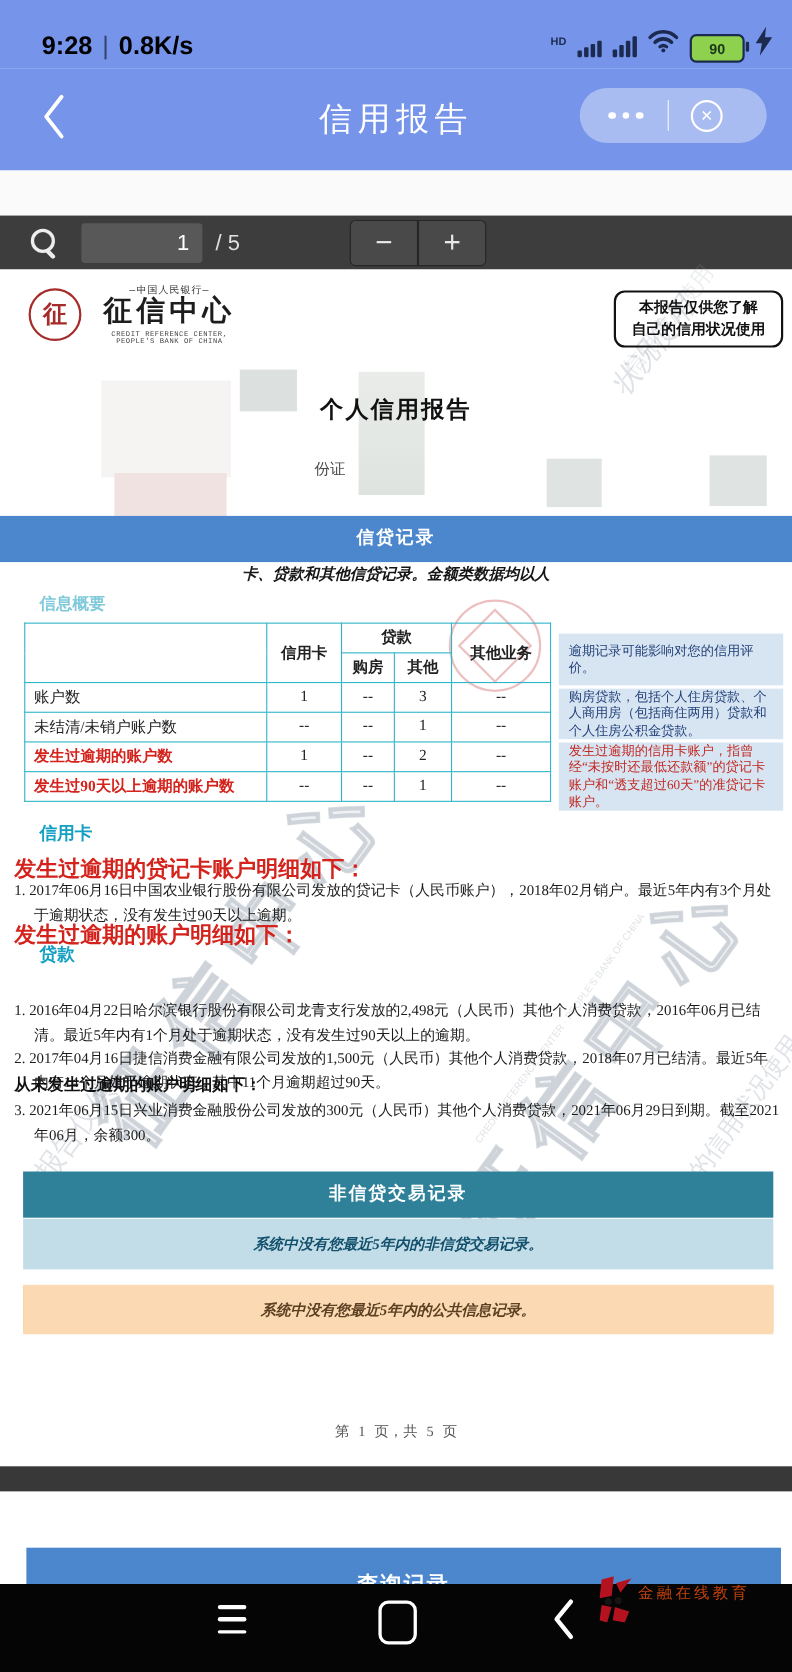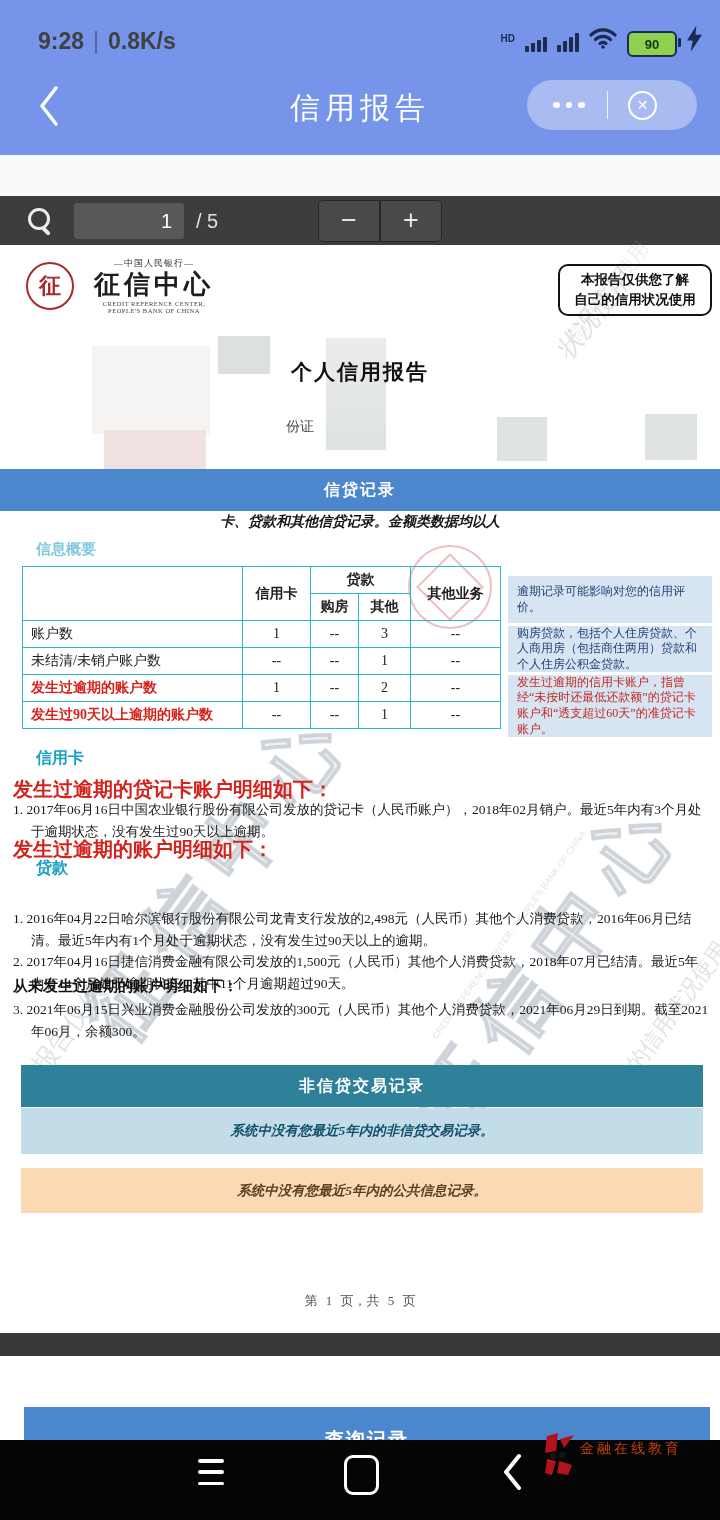--- a/index.html
+++ b/index.html
@@ -4,21 +4,21 @@
 <style>
   html,body{margin:0;padding:0;background:#000;}
   #screen{position:relative;width:720px;height:1520px;margin:0 auto;background:#fff;
     font-family:"Liberation Sans","DejaVu Sans",sans-serif;overflow:hidden;}
   .abs{position:absolute;}
   .doc{font-family:"Liberation Serif","DejaVu Serif",serif;}
 
   
   .statusbar{left:0;top:0;width:720px;height:62px;background:#7594ea;}
   .sb-left{left:38px;top:28px;display:flex;align-items:center;gap:9px;
-    color:#404040;font-size:23px;font-weight:bold;}
+    color:#000000;font-size:23px;font-weight:bold;}
   .sb-div{opacity:.55;font-weight:400;}
   .sb-right{right:18px;top:26px;display:flex;align-items:flex-end;gap:10px;height:32px;}
   .hd{font-size:10px;font-weight:bold;color:#1b2a4e;margin-bottom:14px;}
   .bars{display:flex;align-items:flex-end;gap:2px;}
   .bars i{display:block;width:4px;background:#1b2a4e;border-radius:1px;}
   .battery{position:relative;width:46px;height:22px;border:2.5px solid #1b2a4e;border-radius:6px;
     background:#8ed14f;display:flex;align-items:center;justify-content:center;
     font-size:13px;font-weight:bold;color:#17351a;margin-bottom:1px;}
   .bat-nub{position:absolute;right:-6px;top:5px;width:3.5px;height:9px;background:#1b2a4e;border-radius:1px;}
   .appbar{left:0;top:62px;width:720px;height:93px;background:#7594ea;}
@@ -51,21 +51,21 @@
   .wm{color:rgba(150,160,172,.30);transform-origin:left top;white-space:nowrap;pointer-events:none;}
   .wm-big{color:rgba(160,170,182,.16);-webkit-text-stroke:1.5px rgba(150,162,175,.38);
     font-weight:bold;letter-spacing:18px;}
   .seal-wm{left:408px;top:545px;width:80px;height:80px;border:2px solid rgba(205,90,90,.38);
     border-radius:50%;display:flex;align-items:center;justify-content:center;}
   .seal-wm i{display:block;width:44px;height:44px;border:2px solid rgba(205,90,90,.38);transform:rotate(45deg);}
   .redact{pointer-events:none;}
 
   .logo-seal{left:26px;top:262px;width:44px;height:44px;border:2.5px solid #a62c2c;border-radius:50%;
     display:flex;align-items:center;justify-content:center;color:#a62c2c;font-size:22px;font-weight:bold;}
-  .logo-text{left:76px;top:257px;width:156px;text-align:center;color:#1d1d1d;}
+  .logo-text{left:76px;top:257px;width:156px;text-align:center;color:#1d1d1d;font-family:Liberation Mono, monospace;}
   .lt1{font-size:9px;letter-spacing:1px;color:#333;}
   .lt2{font-size:26px;font-weight:bold;letter-spacing:4px;line-height:1.15;}
   .lt3{font-size:6.5px;color:#444;letter-spacing:.5px;}
   .notice{left:558px;top:264px;width:150px;height:48px;border:2px solid #121212;border-radius:10px;
     display:flex;flex-direction:column;align-items:center;justify-content:center;
     font-size:13.5px;font-weight:bold;line-height:1.5;color:#111;}
   .doc-title{left:0;top:358px;width:720px;text-align:center;font-size:21px;font-weight:bold;
     letter-spacing:2px;color:#111;}
   .id-frag{left:286px;top:418px;font-size:14px;color:#4a4a4a;}
 

